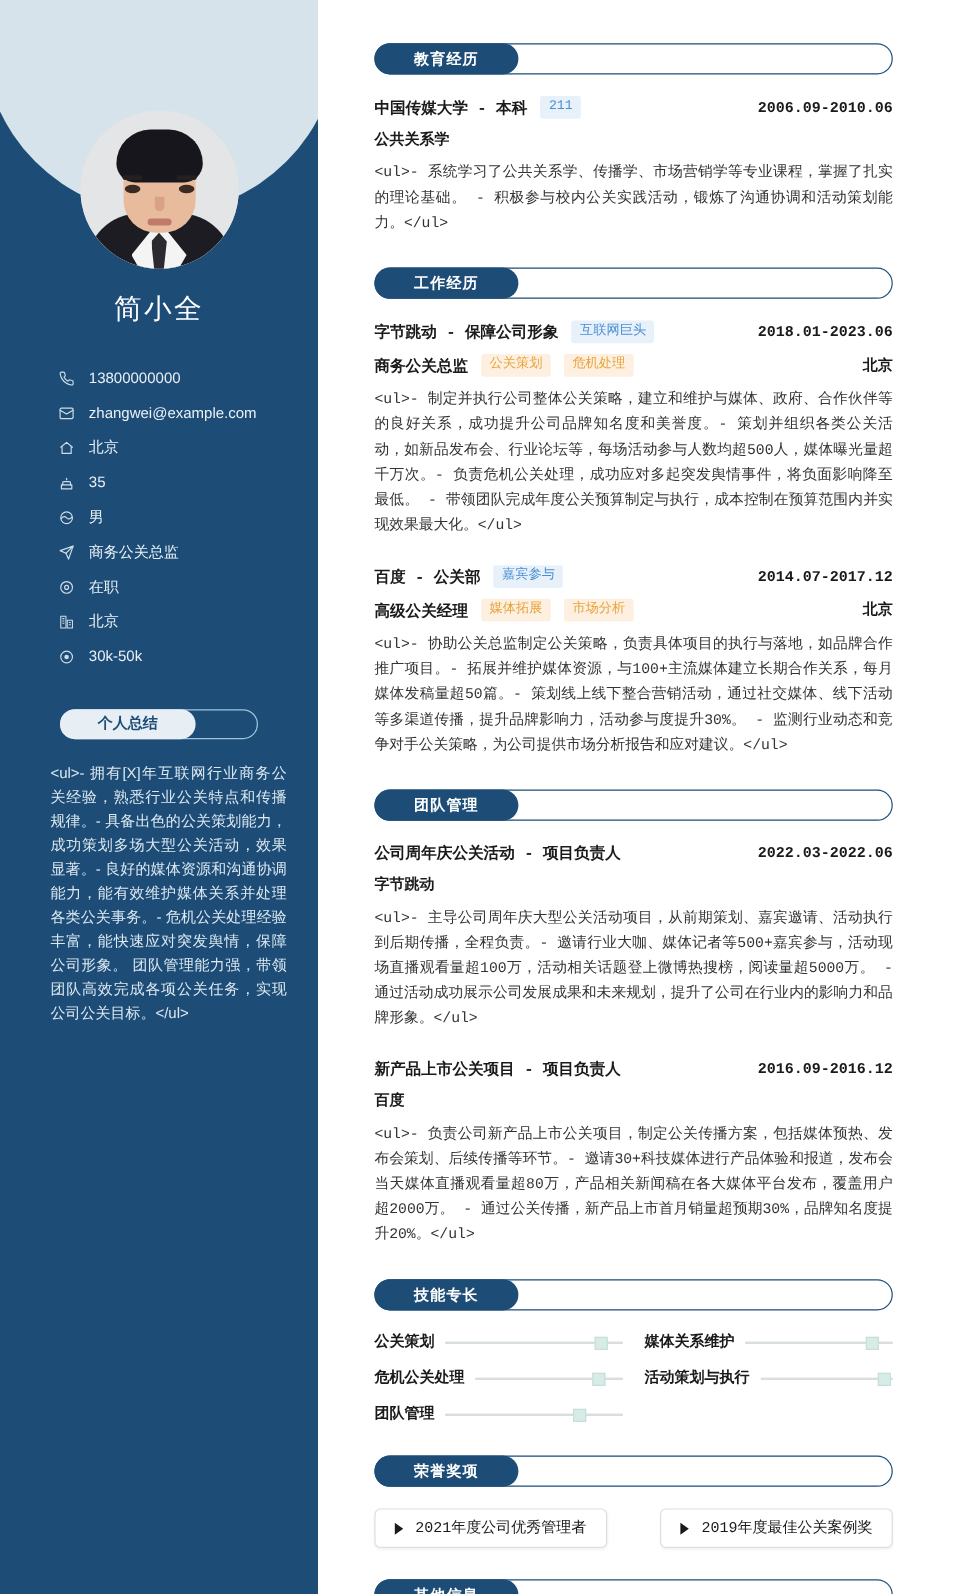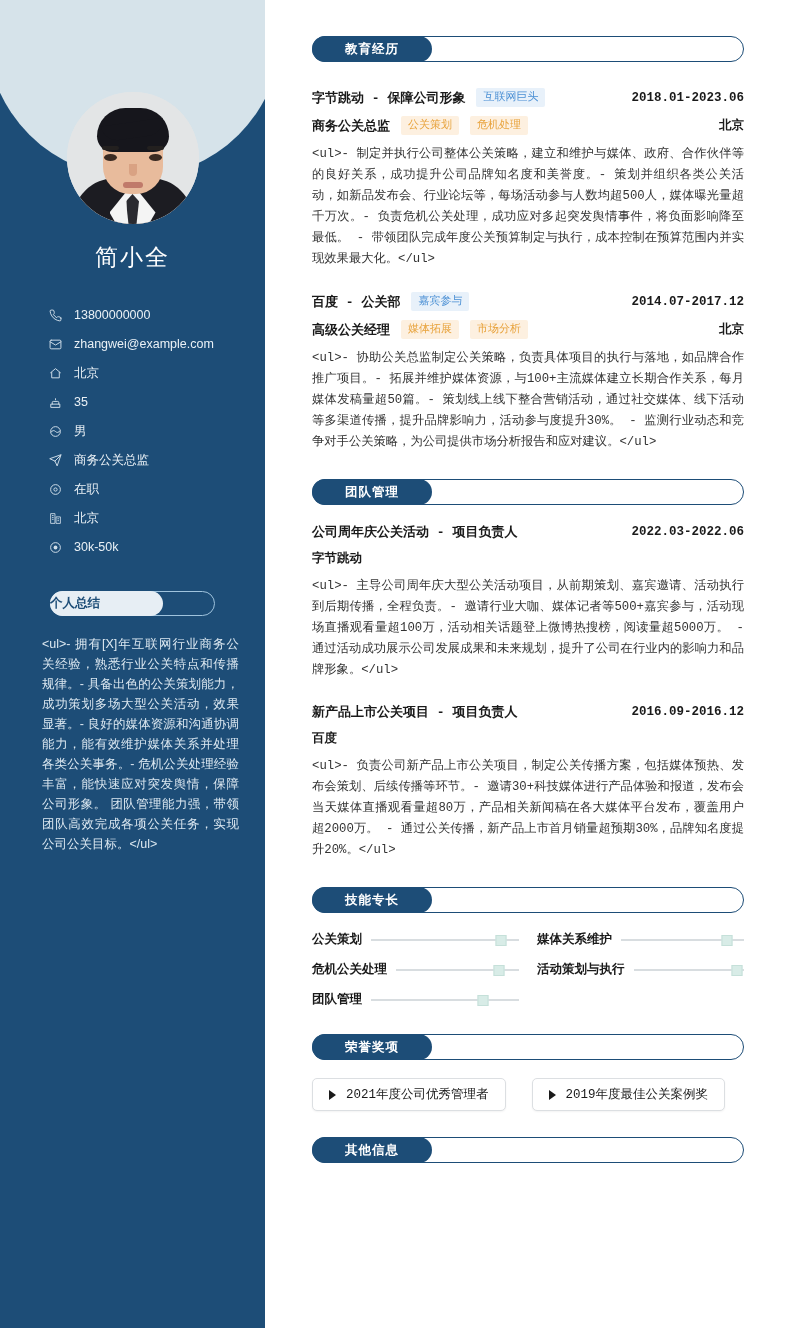--- a/index.html
+++ b/index.html
@@ -120,21 +120,21 @@
   .sum-header .outline {
     position:absolute; inset:0;
     border: 1.4px solid #9fc3dd;
     border-radius: 13px;
   }
   .sum-header .pill {
     position:absolute; top:0; left:0;
     width: 113px; height: 25px;
     border-radius: 13px;
     background: #e7eef4;
-    display:flex; align-items:center; justify-content:flex-start;
+    display:flex; align-items:center; justify-content:center;
   }
   .sum-header .pill span {
     color: #1d4d77; font-size: 12.5px; font-weight: bold;
   }
   .sum-body {
     margin: 18px 26px 0 42px;
     color: #dce8f1;
     font-size: 12.5px;
     line-height: 20px;
     text-align: justify;
@@ -220,21 +220,21 @@
   }
   .skill .line {
     position:absolute; top:6px; left:0; right:0; height:2px; background:#d8dde0;
   }
   .skill .knob {
     position:absolute; top:2px; width:11px; height:11px;
     background:#d8ece7; border:1px solid #c5e0d9; transform:translateX(-50%);
   }
 
   
-  .honor-row { display:flex; gap:26px; flex-wrap:wrap; }
+  .honor-row { display:flex; gap:12px; flex-wrap:wrap;justify-content:space-between; }
   .honor {
     display:flex; align-items:center;
     border:1px solid #dcdfe2;
     border-radius: 5px;
     padding: 7px 16px;
     background:#ffffff;
     box-shadow: 0 1px 2px rgba(0,0,0,.05);
   }
   .honor .tri {
     width:0;height:0;
@@ -381,23 +381,40 @@
   <main class="main">
 
     <section class="sec-block">
       <div class="sec-header">
         <div class="outline"></div>
         <div class="pill">
           <span>教育经历</span>
         </div>
       </div>
 
+      <div class="entry">
+        <div class="row1">
+          <span class="lead">中国传媒大学 - 本科</span>
+          <span class="tags">
+            <span class="tag blue">211</span>
+          </span>
+          <span class="right">2006.09-2010.06</span>
+        </div>
+        <div class="subline">公共关系学</div>
+        <div class="desc">&lt;ul&gt;- 系统学习了公共关系学、传播学、市场营销学等专业课程，掌握了扎实的理论基础。 - 积极参与校内公关实践活动，锻炼了沟通协调和活动策划能力。&lt;/ul&gt;</div>
+      </div>
     </section>
 
     <section class="sec-block">
+      <div class="sec-header">
+        <div class="outline"></div>
+        <div class="pill">
+          <span>工作经历</span>
+        </div>
+      </div>
 
       <div class="entry">
         <div class="row1">
           <span class="lead">字节跳动 - 保障公司形象</span>
           <span class="tags">
             <span class="tag blue">互联网巨头</span>
           </span>
           <span class="right">2018.01-2023.06</span>
         </div>
         <div class="row1">

